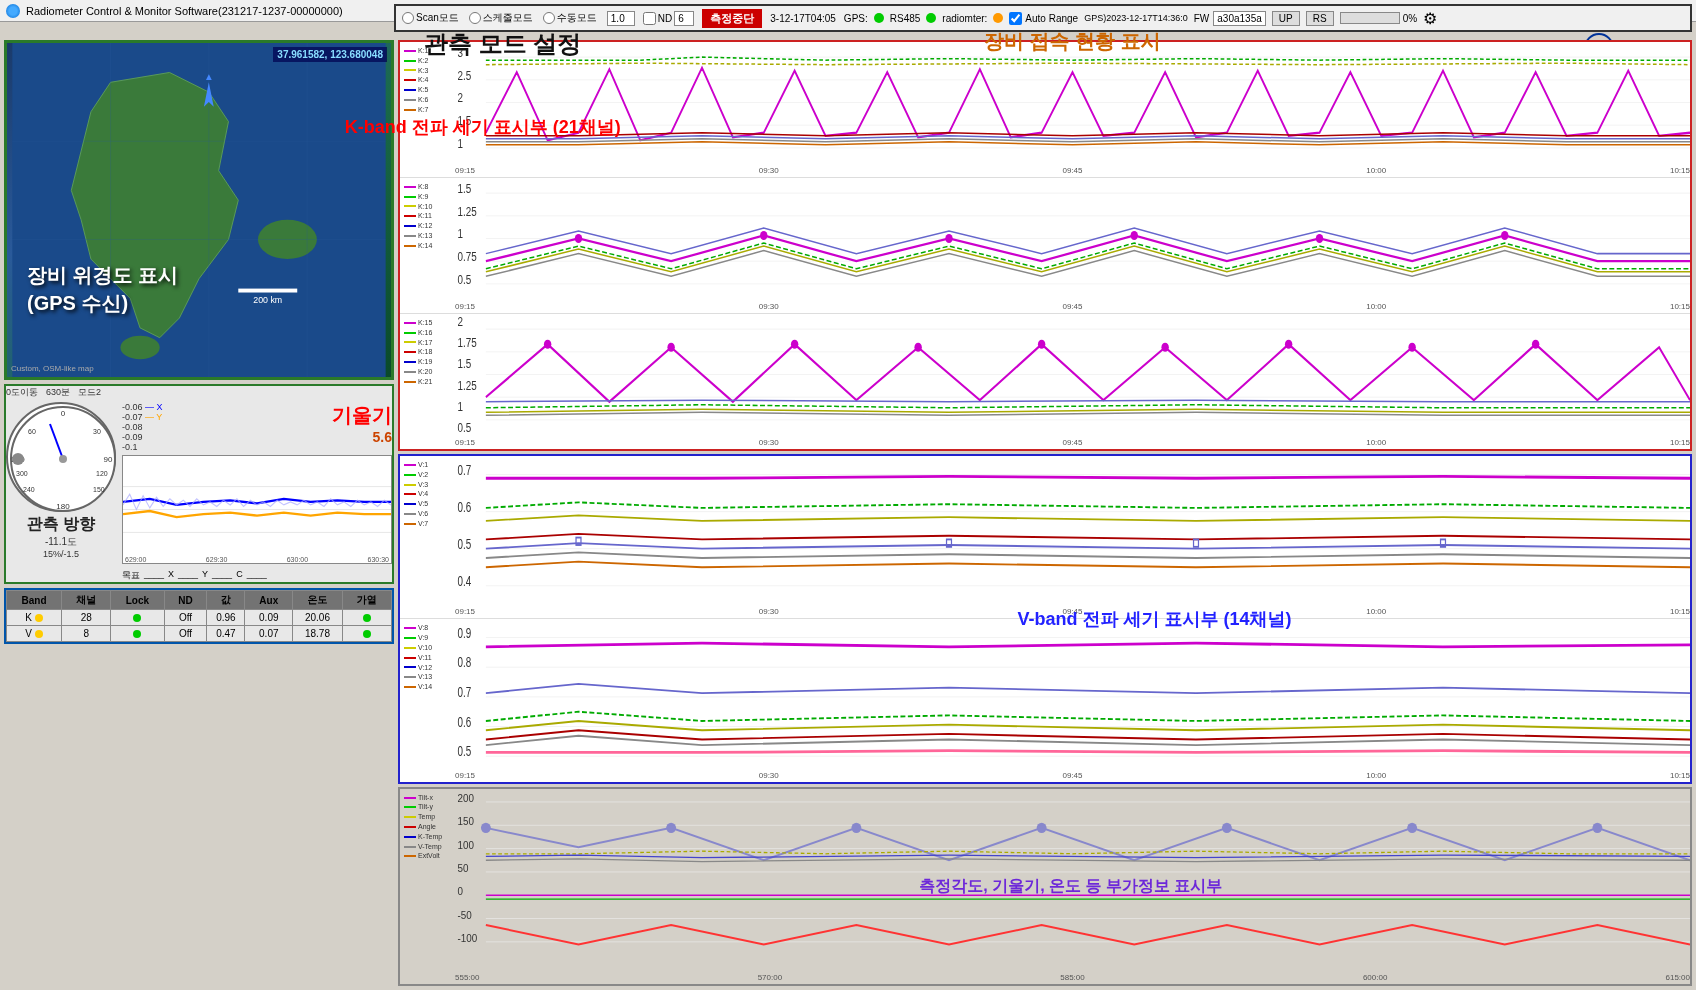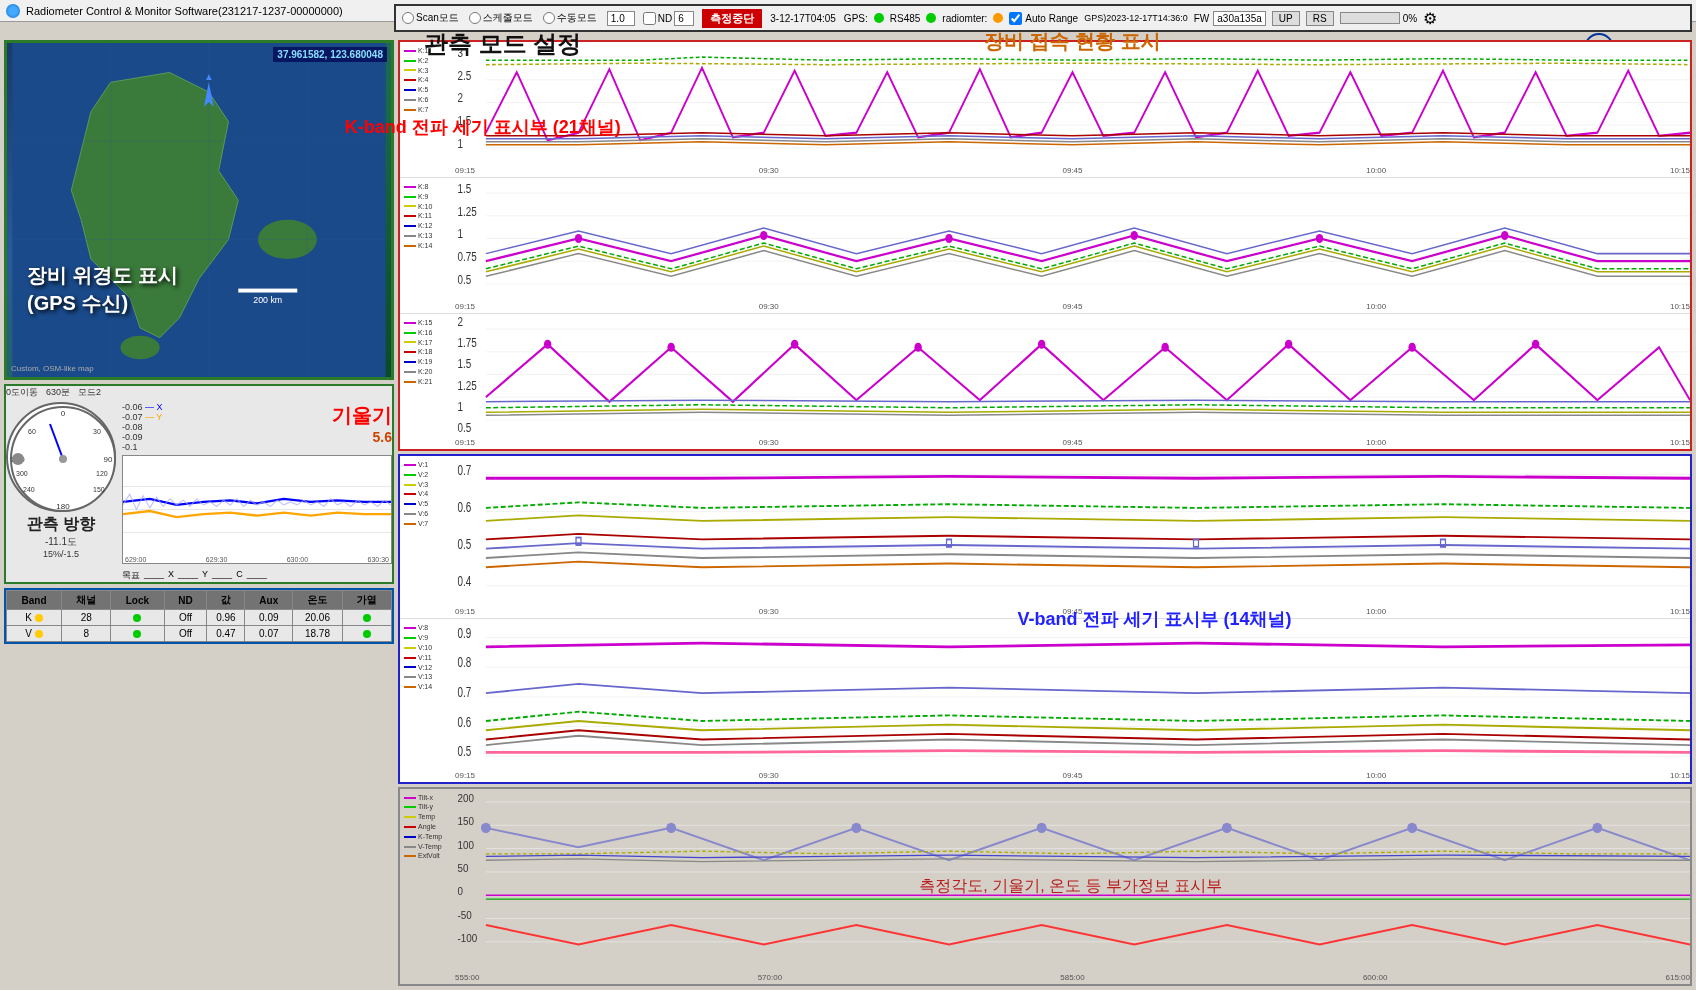--- a/index.html
+++ b/index.html
@@ -783,21 +783,21 @@
             <span>09:45</span>
             <span>10:00</span>
             <span>10:15</span>
           </div>
         </div>
       </div>
 
       <div class="extra-section" style="position:relative;">
 
         <div style="position:absolute;top:50%;left:52%;transform:translate(-50%,-50%);z-index:10;pointer-events:none;">
-          <span style="font-size:16px;font-weight:normal;color:#b91c1c;white-space:nowrap;text-align:center;">측정각도, 기울기, 온도 등 부가정보 표시부</span>
+          <span style="font-size:16px;font-weight:bold;color:#6d28d9;white-space:nowrap;text-align:center;">측정각도, 기울기, 온도 등 부가정보 표시부</span>
         </div>
         <div class="legend-box" style="top:4px;">
           <div class="legend-item"><span class="legend-color" style="background:#cc00cc;"></span>Tilt-x</div>
           <div class="legend-item"><span class="legend-color" style="background:#00cc00;"></span>Tilt-y</div>
           <div class="legend-item"><span class="legend-color" style="background:#cccc00;"></span>Temp</div>
           <div class="legend-item"><span class="legend-color" style="background:#cc0000;"></span>Angle</div>
           <div class="legend-item"><span class="legend-color" style="background:#0000cc;"></span>K-Temp</div>
           <div class="legend-item"><span class="legend-color" style="background:#888888;"></span>V-Temp</div>
           <div class="legend-item"><span class="legend-color" style="background:#cc6600;"></span>ExtVolt</div>
         </div>

